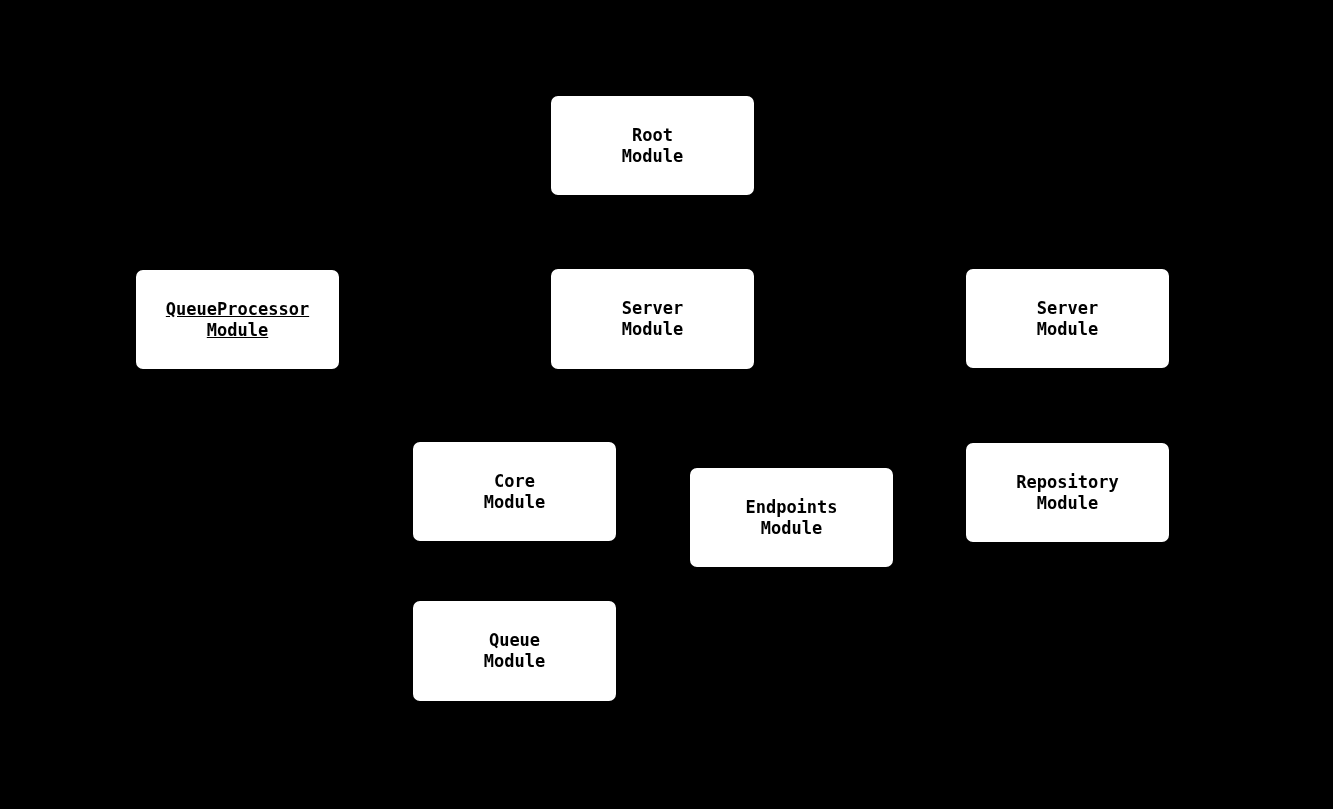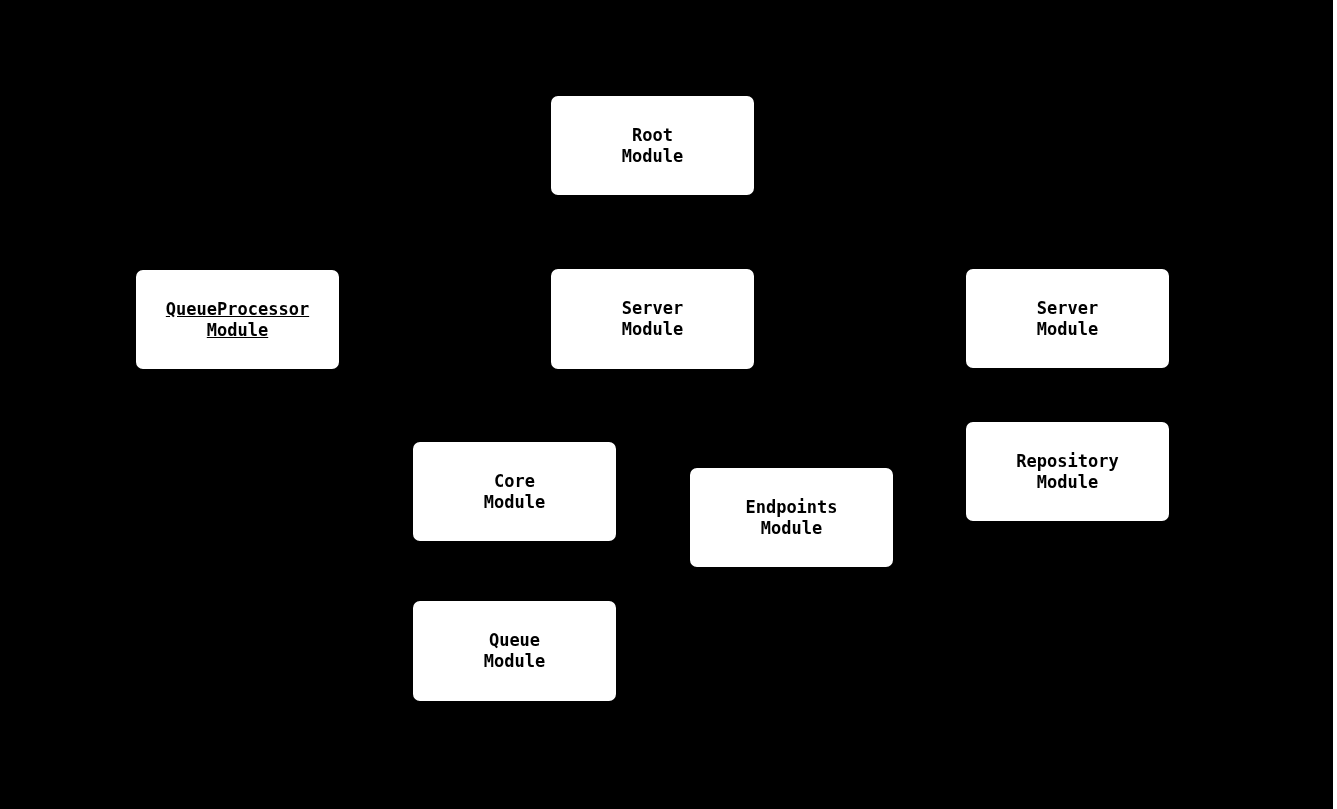--- a/index.html
+++ b/index.html
@@ -120,21 +120,21 @@
   <div class="node" style="left:410px; top:439px; width:209px; height:105px;text-align:right;">
     <span>Core</span>
     <span>Module</span>
   </div>
 
   <div class="node" style="left:687px; top:465px; width:209px; height:105px;">
     <span>Endpoints</span>
     <span>Module</span>
   </div>
 
-  <div class="node" style="left:963px; top:419px; width:209px; height:105px;">
+  <div class="node" style="left:963px; top:440px; width:209px; height:105px;">
     <span>Repository</span>
     <span>Module</span>
   </div>
 
   <div class="node" style="left:410px; top:598px; width:209px; height:106px;">
     <span>Queue</span>
     <span>Module</span>
   </div>
 
 </div>

